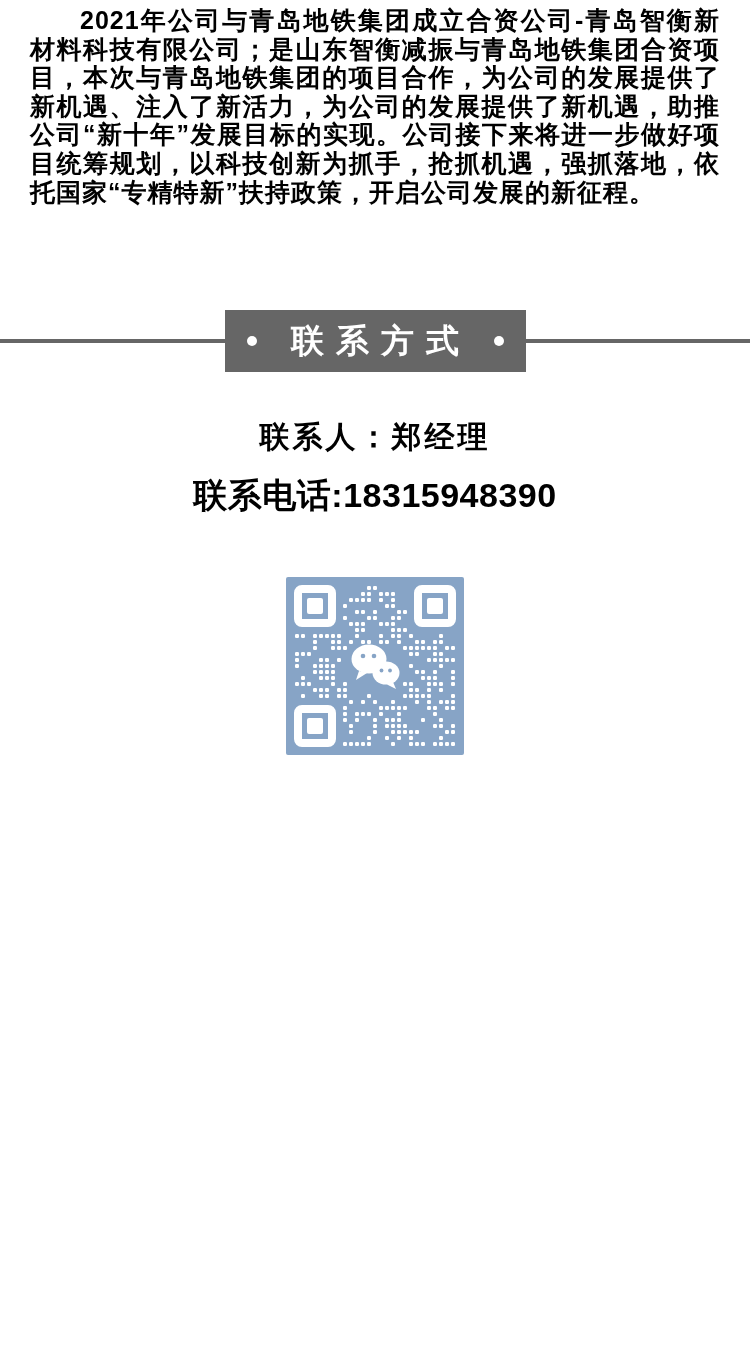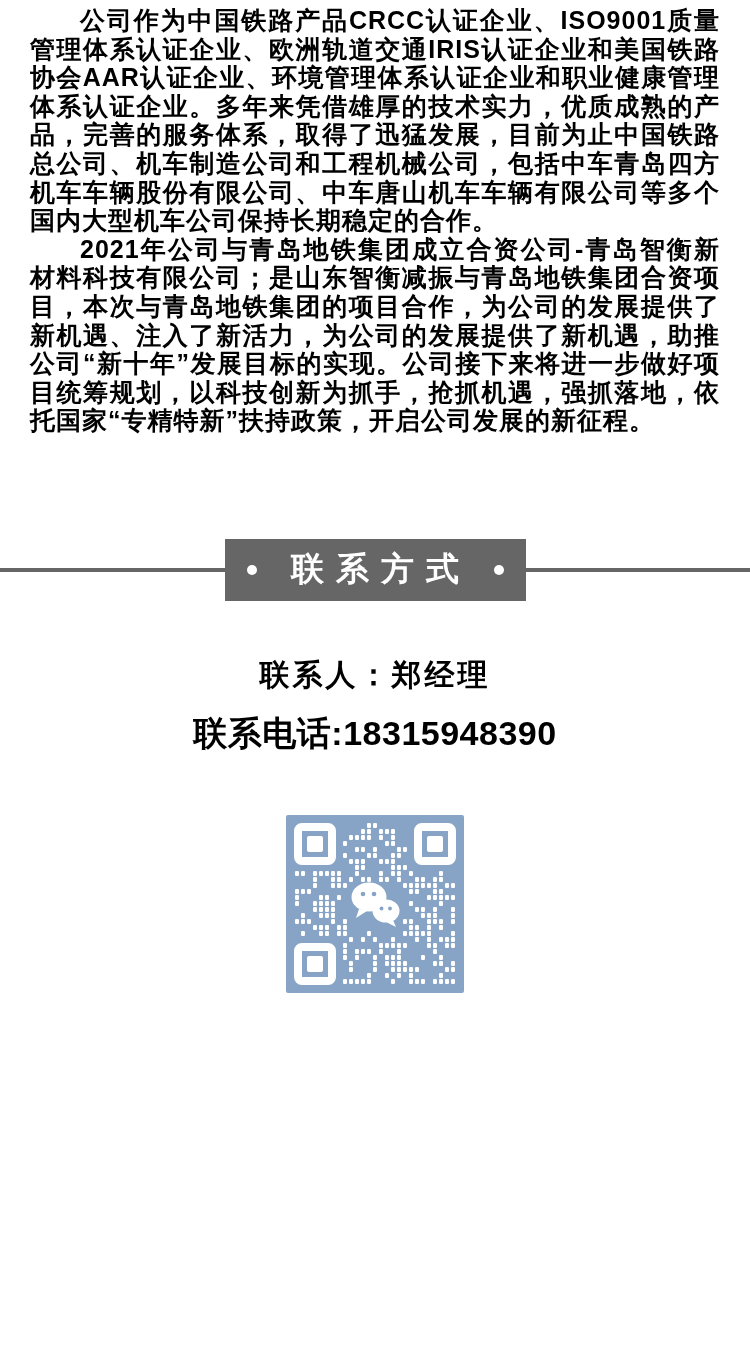--- a/index.html
+++ b/index.html
@@ -79,21 +79,21 @@
   .subtitle {
     margin-top: 16px;
     text-align: center;
     font-size: 17px;
     font-weight: bold;
     letter-spacing: 9px;
     color: #111111;
   }
 
   .person {
-    margin-top: 38px;
+    margin-top: 29px;
     text-align: center;
     font-size: 30px;
     font-weight: bold;
     letter-spacing: 3px;
   }
   .phone {
     margin-top: 15px;
     text-align: center;
     font-size: 34px;
     font-weight: bold;
@@ -144,21 +144,20 @@
     transform: translate(-50%, -50%);
     z-index: 2;
   }
 </style>
 </head>
 <body>
 
 <main>
 
   <section class="article">
-    <p>公司作为中国铁路产品CRCC认证企业、ISO9001质量管理体系认证企业、欧洲轨道交通IRIS认证企业和美国铁路协会AAR认证企业、环境管理体系认证企业和职业健康管理体系认证企业。多年来凭借雄厚的技术实力，优质成熟的产品，完善的服务体系，取得了迅猛发展，目前为止中国铁路总公司、机车制造公司和工程机械公司，包括中车青岛四方机车车辆股份有限公司、中车唐山机车车辆有限公司等多个国内大型机车公司保持长期稳定的合作。</p>
     <p>2021年公司与青岛地铁集团成立合资公司-青岛智衡新材料科技有限公司；是山东智衡减振与青岛地铁集团合资项目，本次与青岛地铁集团的项目合作，为公司的发展提供了新机遇、注入了新活力，为公司的发展提供了新机遇，助推公司“新十年”发展目标的实现。公司接下来将进一步做好项目统筹规划，以科技创新为抓手，抢抓机遇，强抓落地，依托国家“专精特新”扶持政策，开启公司发展的新征程。</p>
   </section>
 
   <section class="contact-header">
     <div class="divider-line"></div>
     <div class="title-box">
       <span class="dot"></span>
       <h2>联系方式</h2>
       <span class="dot"></span>
     </div>

